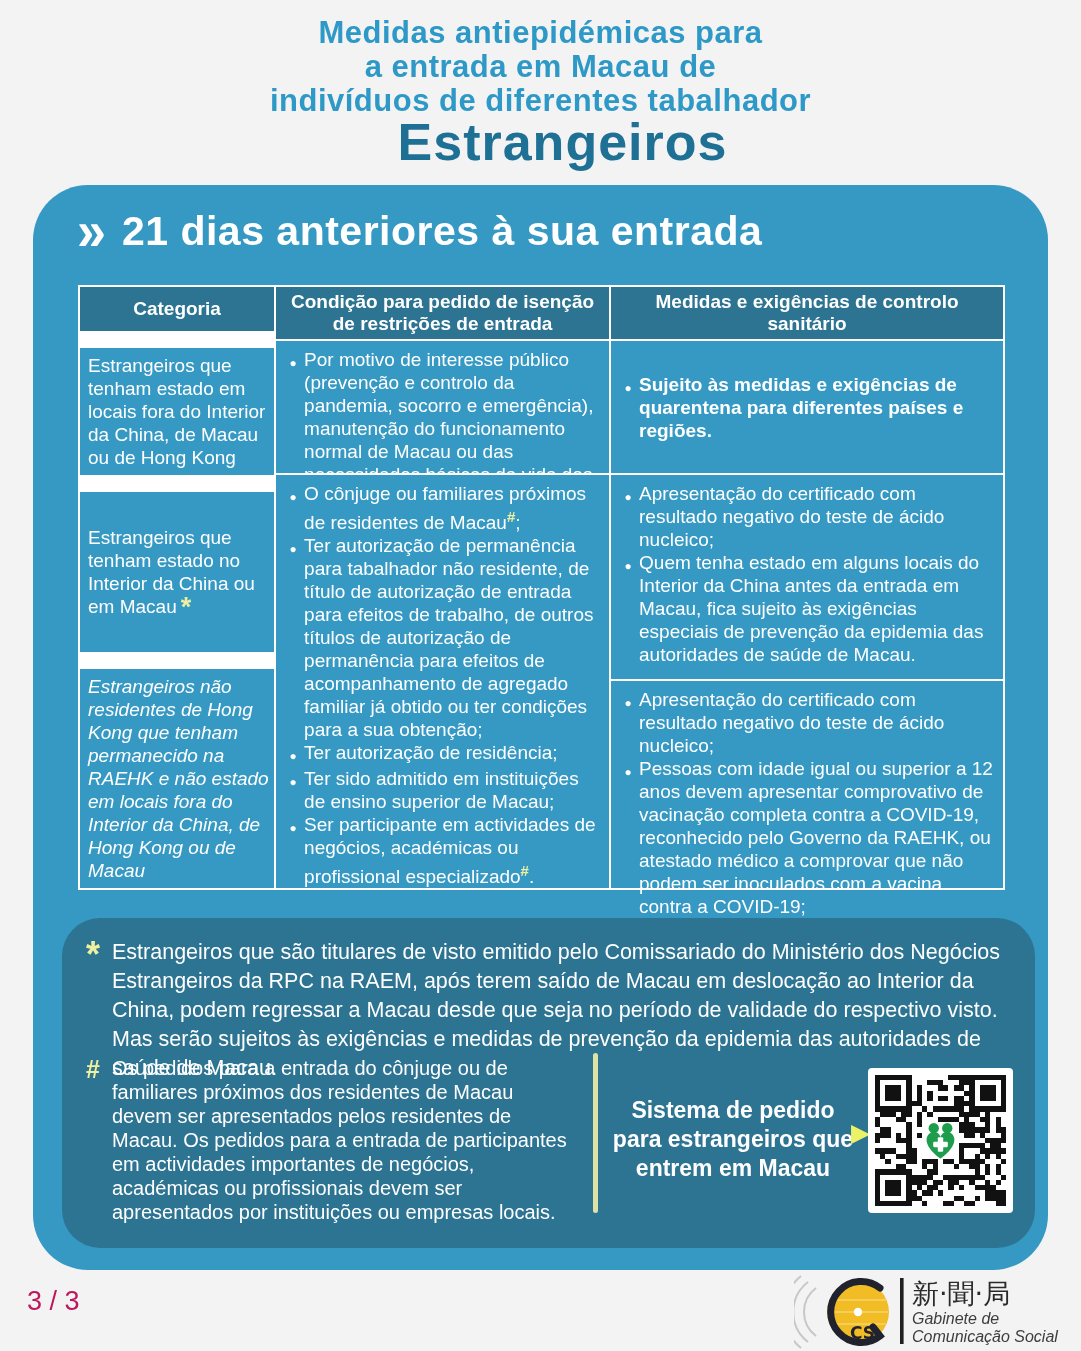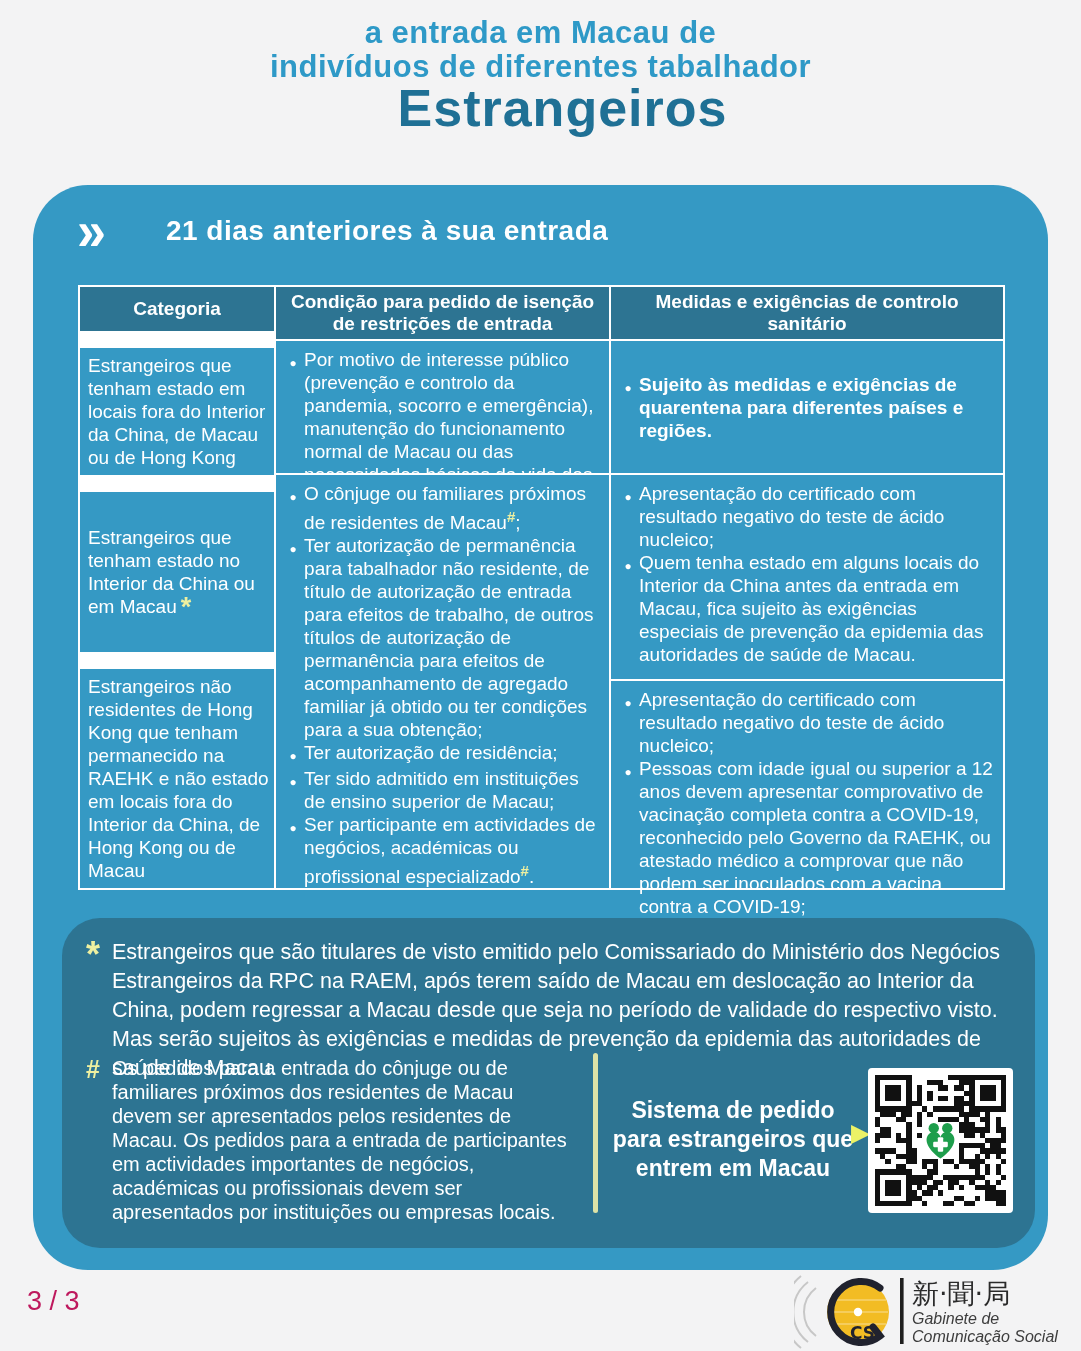--- a/index.html
+++ b/index.html
@@ -11,32 +11,32 @@
   .title-block { position:absolute; top:16px; left:0; width:100%; text-align:center; }
   .title-line { font-size:31px; font-weight:700; color:#2e99c7; line-height:34px; letter-spacing:.5px; }
   .subtitle { font-size:52px; font-weight:700; color:#1f7095; line-height:52px; margin-top:-2px; letter-spacing:1px;margin-left:44px; }
 
   
   .panel { position:absolute; left:33px; top:185px; width:1015px; height:1085px;
            background:#3599c4; border-radius:55px; }
   .panel-heading { position:absolute; left:44px; top:20px; display:flex; align-items:center; gap:16px;
                    color:#fff; font-weight:700; }
   .panel-heading .chev { font-size:52px; line-height:52px; transform:scaleY(1.05); }
-  .panel-heading .htxt { font-size:28px; line-height:48px; letter-spacing:.5px;margin-left:44px; }
+  .panel-heading .htxt { font-size:41px; line-height:48px; letter-spacing:.5px; }
 
   
   .tbl { position:absolute; left:45px; top:100px; width:927px; height:605px;
          background:#fff; padding:2px; display:flex; gap:2px; }
   .col { display:flex; flex-direction:column; gap:2px; }
   .col1 { width:204px;gap:17px; } .col2 { width:350px; } .col3 { width:412px; }
   .hcell { height:52px; background:#2d7492; color:#fff; font-weight:700; font-size:19px; line-height:22px;
            display:flex; align-items:center; justify-content:center; text-align:center; padding:0 10px; }
   .cell { background:#3599c4; color:#fff; font-size:19px; line-height:23px; }
   .cat  { display:flex; align-items:center; padding:6px 4px 6px 8px; }
-  .c1r1 { height:132px; } .c1r2 { height:188px; } .c1r3 { height:236px; }
+  .c1r1 { height:132px; } .c1r2 { height:188px; } .c1r3 { height:236px;font-style:italic; }
   .c2r1 { height:132px; padding:7px 6px 6px 6px; } .c2r23 { height:413px; padding:7px 6px 6px 6px; }
   .c3r1 { height:132px; display:flex; flex-direction:column; justify-content:center; padding:4px 6px;font-weight:bold; }
   .c3r2 { height:204px; padding:7px 6px 6px 6px; } .c3r3 { height:207px; padding:7px 6px 6px 6px; }
   .bullet { display:flex; }
   .bullet .dot { flex:0 0 22px; text-align:center; }
   .bullet .dot::before { content:"●"; font-size:12px; position:relative; top:1px; }
   .bullet p { flex:1 1 auto; }
   .sup { color:#eef0a0; font-size:15px; vertical-align:super; font-weight:700; }
   .cat-mark { color:#eef0a0; font-size:27px; font-weight:700; margin-left:4px; line-height:0; position:relative; top:3px; }
 
@@ -64,20 +64,21 @@
   .gcs { position:absolute; left:794px; top:1272px; }
   .gcs text { font-family:"DejaVu Sans","Liberation Sans",sans-serif; }
   .gcs .pt { font-family:"Liberation Sans",sans-serif; font-style:italic; }
 </style>
 </head>
 <body>
 
 <div class="page">
 
   <header class="title-block">
+    <div class="title-line">Medidas antiepidémicas para</div>
     <div class="title-line">a entrada em Macau de</div>
     <div class="title-line">indivíduos de diferentes tabalhador</div>
     <div class="subtitle">Estrangeiros</div>
   </header>
 
   <section class="panel">
 
     <div class="panel-heading">
       <span class="chev">»</span>
       <span class="htxt">21 dias anteriores à sua entrada</span>

